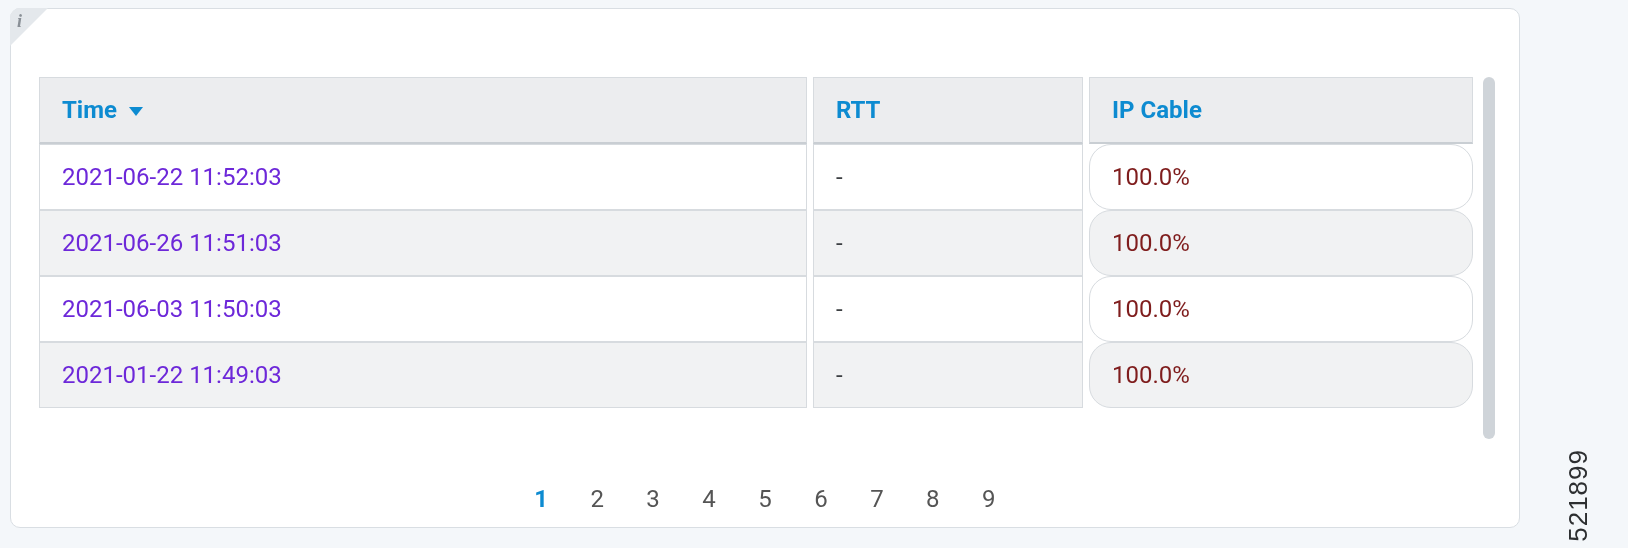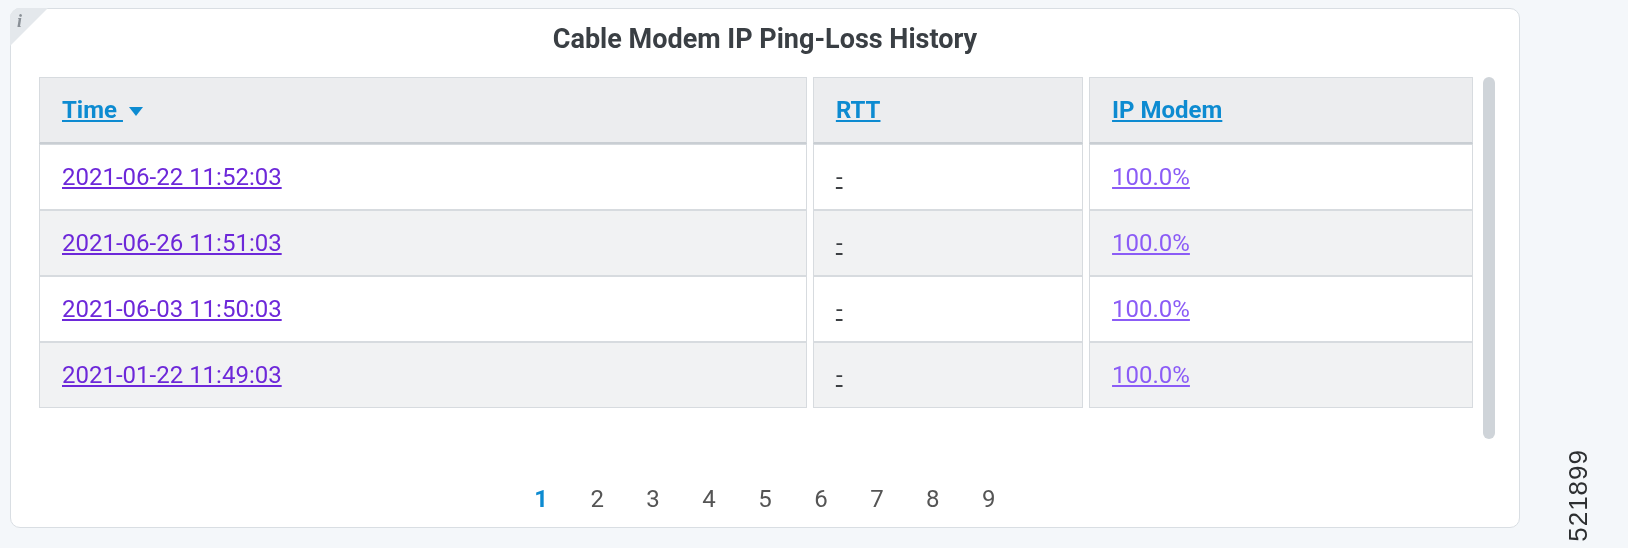--- a/index.html
+++ b/index.html
@@ -76,21 +76,20 @@
     width: calc(100% - 18px);
     border-collapse: separate;
     border-spacing: 6px 0;
   }
   table.data th, table.data td {
     border: 1px solid #d7dbdf;
     padding: 18px 22px;
     font-size: 24px;
     text-align: left;
     vertical-align: middle;
-    text-decoration: underline;
   }
   table.data th {
     background: #ecedef;
     color: #0d8bd1;
     font-weight: 700;
     border-bottom: 2px solid #c9ced3;
     cursor: pointer;
   }
   table.data th .sort-caret {
     display: inline-block;
@@ -99,21 +98,21 @@
     height: 0;
     border-left: 7px solid transparent;
     border-right: 7px solid transparent;
     border-top: 9px solid #0d8bd1;
     vertical-align: middle;
   }
   table.data tbody tr:nth-child(odd) td { background: #ffffff; }
   table.data tbody tr:nth-child(even) td { background: #f1f2f3; }
   table.data td.time { color: #6d28d9; }
   table.data td.rtt  { color: #3c3f42; }
-  table.data td.loss { color: #8b5cf6; }
+  table.data td.loss { color: #7f1d1d; border-radius: 22px; }
   col.c-time { width: 54%; }
   col.c-rtt  { width: 19%; }
   col.c-loss { width: 27%; }
 
   .pager {
     position: absolute;
     left: 0;
     right: 0;
     bottom: 14px;
     text-align: center;
@@ -143,41 +142,40 @@
     font-family: Arial, sans-serif;
   }
 </style>
 </head>
 <body>
 
 <div class="stage">
   <div class="panel">
     <div class="panel-corner"></div>
     <div class="panel-info">i</div>
-    <div class="panel-title">Cable Modem IP Ping-Loss History</div>
 
     <div class="table-wrap">
       <div class="scrolltrack"></div>
       <table class="data">
         <colgroup>
           <col class="c-time">
             <col class="c-rtt">
             <col class="c-loss">
         </colgroup>
         <thead>
           <tr>
             <th>
               <span>Time</span>
               <span class="sort-caret"></span>
             </th>
             <th>
               <span>RTT</span>
             </th>
             <th>
-              <span>IP Modem</span>
+              <span>IP Cable</span>
             </th>
           </tr>
         </thead>
         <tbody>
           <tr>
             <td class="time">2021-06-22 11:52:03</td>
             <td class="rtt">-</td>
             <td class="loss">100.0%</td>
           </tr>
           <tr>

